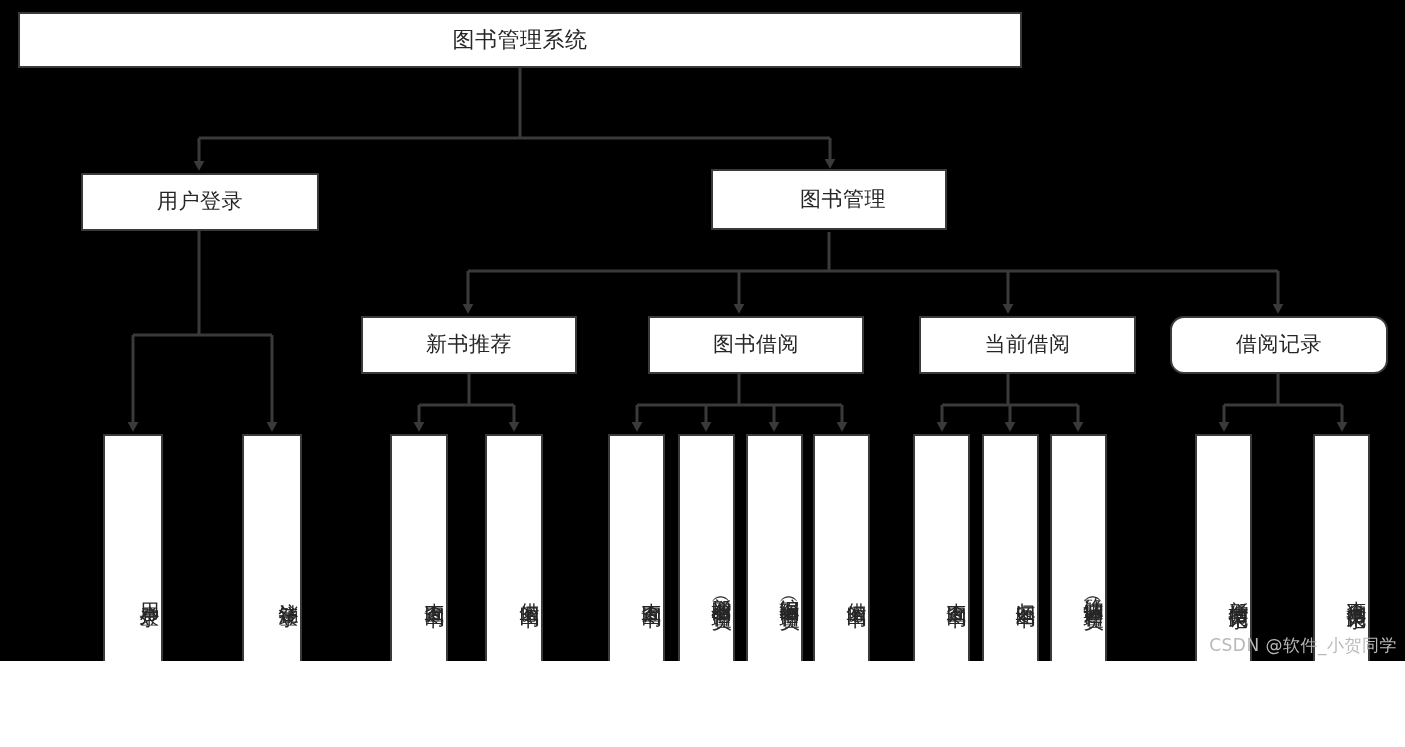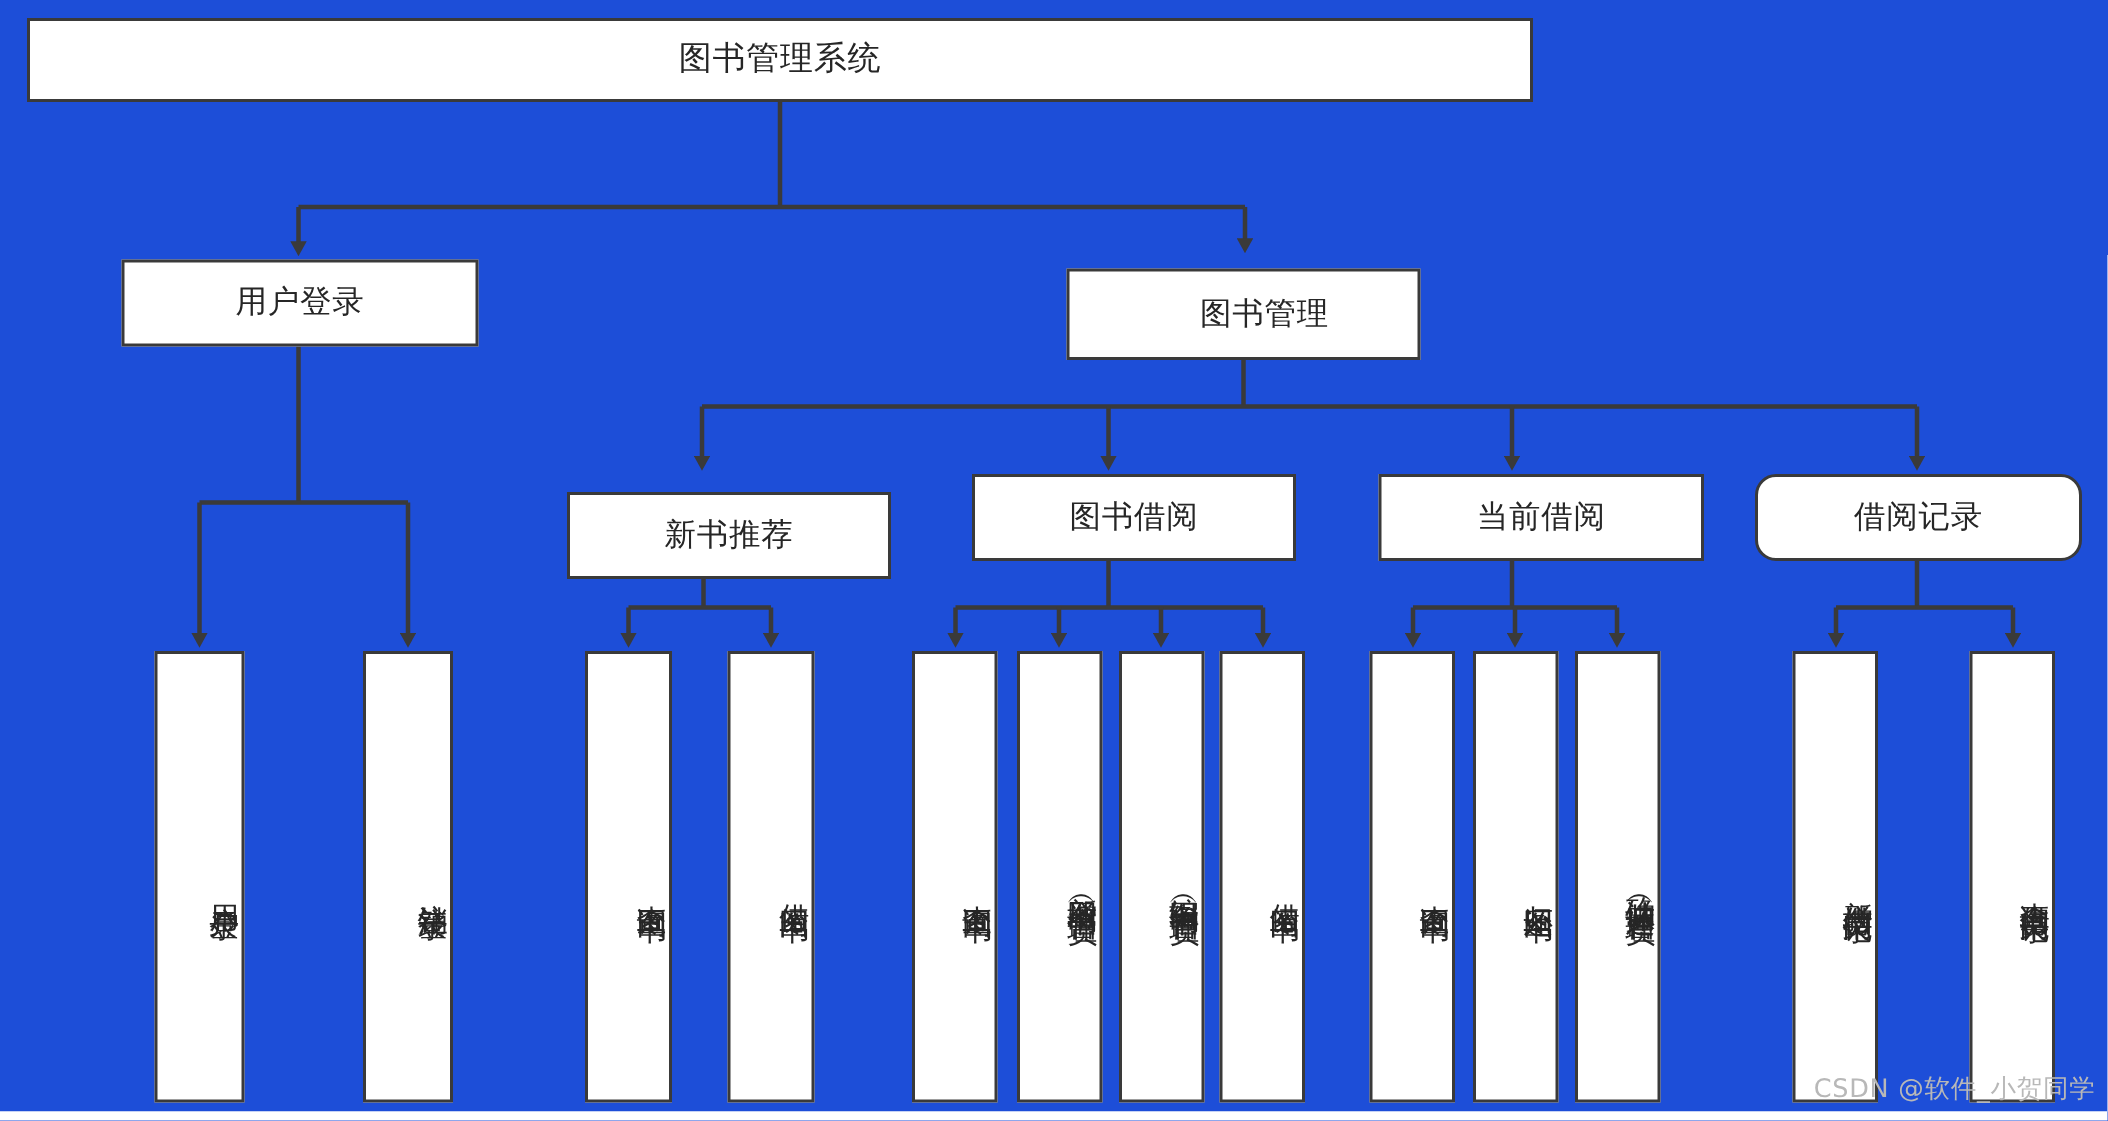--- a/index.html
+++ b/index.html
@@ -7,22 +7,22 @@
     margin: 0;
     padding: 0;
     background: #ffffff;
   }
   body {
     font-family: "DejaVu Sans", "Liberation Sans", sans-serif;
   }
   #canvas {
     position: relative;
     width: 1405px;
-    height: 741px;
-    background: #1d4ed8;
+    height: 661px;
+    background: #000000;
     overflow: hidden;
   }
   #wires {
     position: absolute;
     left: 0;
     top: 0;
     width: 1405px;
     height: 747px;
     pointer-events: none;
   }
@@ -127,25 +127,25 @@
     </g>
   </svg>
 
   <div class="node horiz root" style="left:18px; top:12px; width:1004px; height:56px;">
     <span>图书管理系统</span>
   </div>
 
   <div class="node horiz" style="left:81px; top:173px; width:238px; height:58px;">
     <span>用户登录</span>
   </div>
-  <div class="node horiz" style="left:711px; top:179px; width:236px; height:61px;padding-left:28px;">
+  <div class="node horiz" style="left:711px; top:169px; width:236px; height:61px;padding-left:28px;">
     <span>图书管理</span>
   </div>
 
-  <div class="node horiz" style="left:378px; top:316px; width:216px; height:58px;margin-top:12px;">
+  <div class="node horiz" style="left:361px; top:316px; width:216px; height:58px;">
     <span>新书推荐</span>
   </div>
   <div class="node horiz" style="left:648px; top:316px; width:216px; height:58px;text-align:right;">
     <span>图书借阅</span>
   </div>
   <div class="node horiz" style="left:900px; top:316px; width:217px; height:58px;margin-left:19px;">
     <span>当前借阅</span>
   </div>
   <div class="node horiz" style="left:1170px; top:316px; width:218px; height:58px;border-radius:14px;">
     <span>借阅记录</span>

